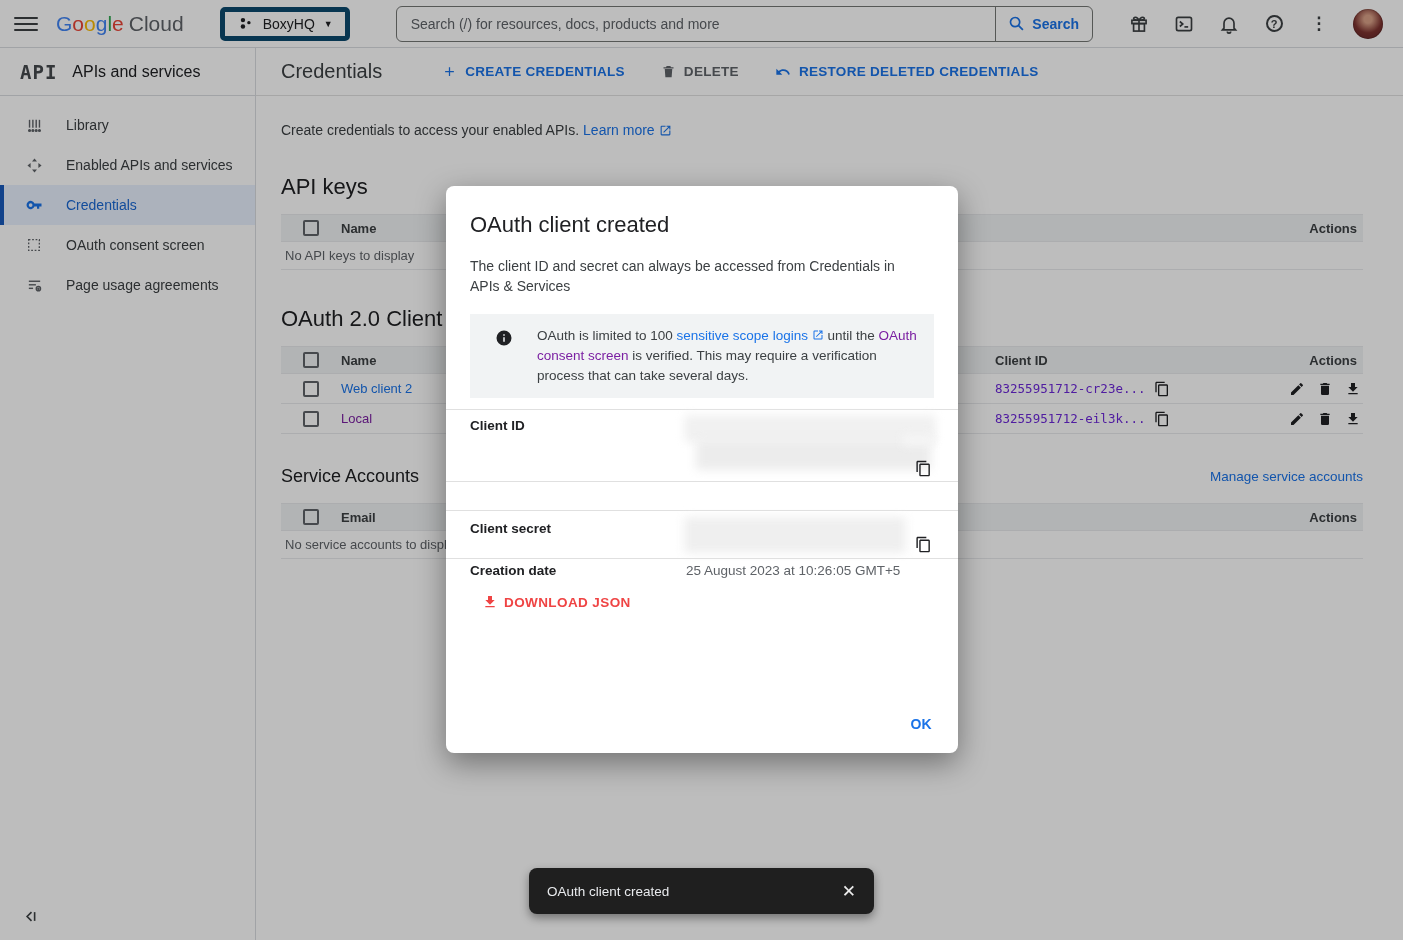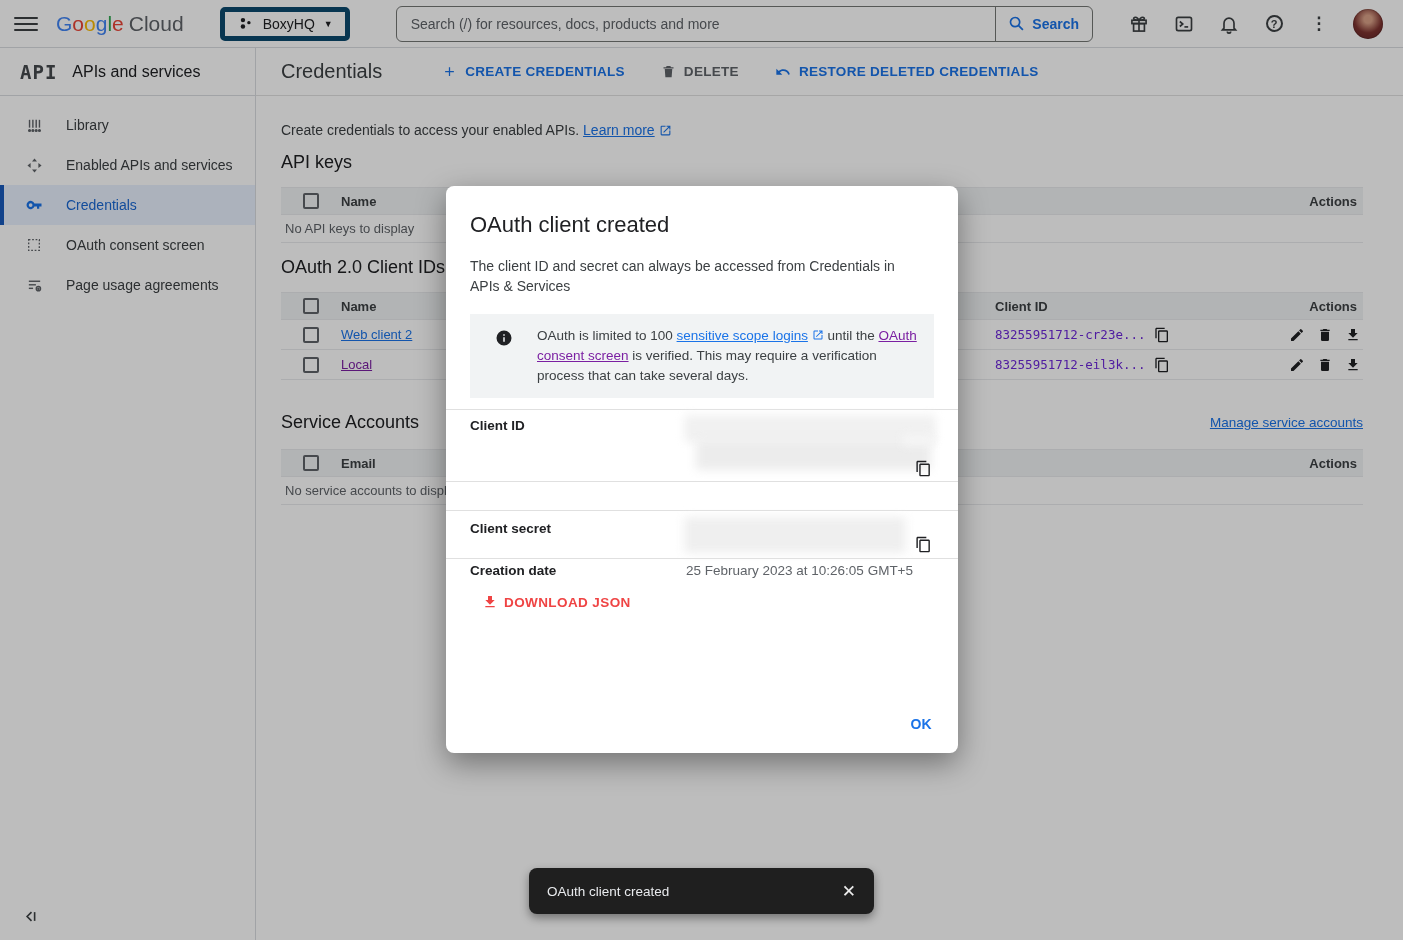--- a/index.html
+++ b/index.html
@@ -55,24 +55,24 @@
 
   
   .main { position:absolute; top:48px; left:256px; right:0; bottom:0; background:#fff; }
   .page-head { height:48px; border-bottom:1px solid #e0e0e0; display:flex; align-items:center; padding-left:25px; }
   .page-title { font-size:20px; color:#3c4043; }
   .toolbar { display:flex; align-items:center; gap:36px; margin-left:60px; }
   .tbtn { display:flex; align-items:center; gap:8px; font-size:13.5px; font-weight:bold;
           letter-spacing:.3px; color:#1a73e8; cursor:pointer; }
   .tbtn.disabled { color:#5f6368; }
   .intro { margin:26px 0 0 25px; font-size:14px; color:#3c4043; display:flex; align-items:center; gap:4px; }
-  .link { color:#1a73e8; text-decoration:underline; cursor:pointer;text-align:right; }
+  .link { color:#1a73e8; cursor:pointer;text-align:right; }
   .link.visited { color:#7b1fa2; }
   .content { margin:0 40px 0 25px; }
-  h2.sec { font-size:18px; font-weight:400; color:#202124; margin:14px 0 14px; }
+  h2.sec { font-size:22px; font-weight:400; color:#202124; margin:36px 0 14px; }
   .sec-row { display:flex; align-items:center; justify-content:space-between; margin:32px 0 16px; }
   .sec-row h2 { margin:0; font-size:18px; font-weight:400; color:#202124;text-align:center; }
   .manage-link { font-size:13.5px; }
 
   .table { width:1082px; font-size:13px; color:#202124; }
   .tr { display:flex; align-items:center; height:30px; border-bottom:1px solid #e8eaed; }
   .tr.head { height:28px; background:#f1f3f4; border-top:1px solid #e8eaed; color:#3c4043; font-weight:bold; }
   .c-cb { width:60px; display:flex; justify-content:center; }
   .cb { width:16px; height:16px; border:2px solid #5f6368; border-radius:2px; cursor:pointer; background:transparent; }
   .c-name { flex:1; }
@@ -444,21 +444,21 @@
           <div class="redact" style="left:238px; top:6px; width:222px; height:36px; background:#efefef;"></div>
         </div>
         <span class="m-copy" style="bottom:5px;">
           <svg width="17" height="17" viewBox="0 0 24 24" fill="currentColor">
               <path d="M16 1H4c-1.1 0-2 .9-2 2v14h2V3h12V1zm3 4H8c-1.1 0-2 .9-2 2v14c0 1.1.9 2 2 2h11c1.1 0 2-.9 2-2V7c0-1.1-.9-2-2-2zm0 16H8V7h11v14z"></path>
             </svg>
         </span>
       </div>
       <div class="m-row row-kv">
         <div class="m-label">Creation date</div>
-        <div class="m-val">25 February 2023 at 10:26:05 GMT+5</div>
+        <div class="m-val">25 August 2023 at 10:26:05 GMT+5</div>
       </div>
     </div>
 
     <div class="m-download">
       <svg width="16" height="16" viewBox="0 0 24 24" fill="currentColor">
           <path d="M19 9h-4V3H9v6H5l7 7 7-7zM5 18v2h14v-2z"></path>
         </svg>
       <span>DOWNLOAD JSON</span>
     </div>
 

